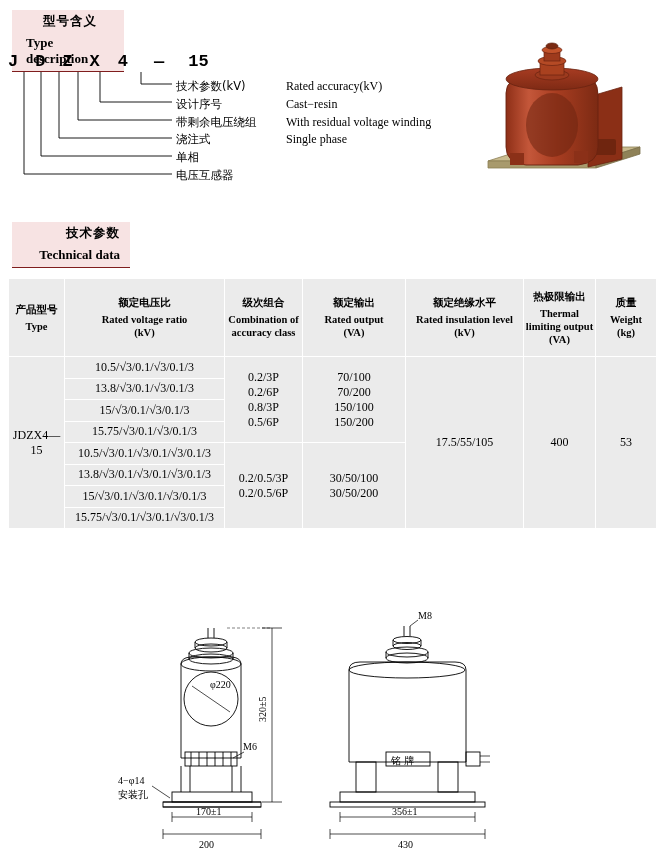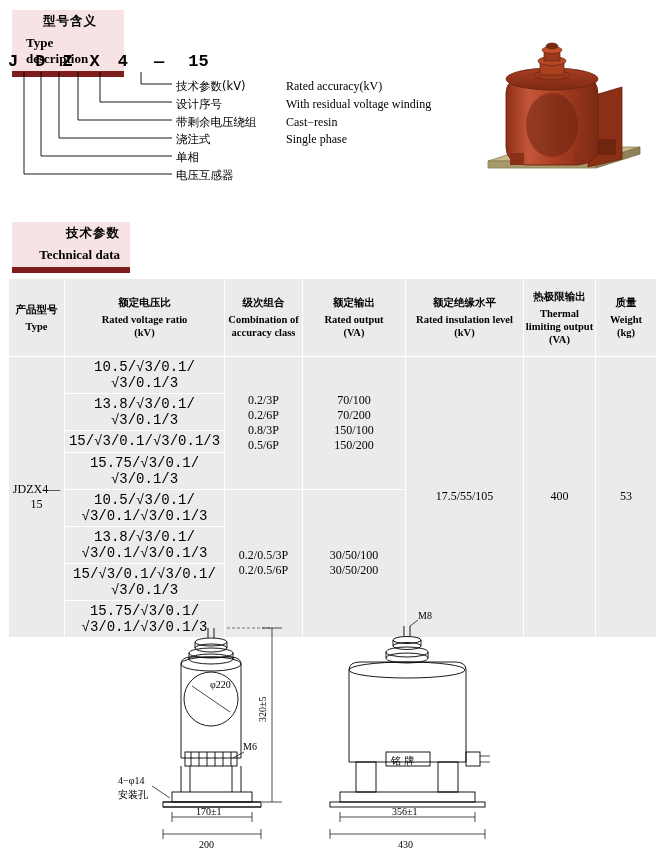--- a/index.html
+++ b/index.html
@@ -10,21 +10,21 @@
     font-family: "Liberation Serif", serif;
     color: #000;
     overflow: hidden;
   }
   .page { position: relative; width: 664px; height: 848px; }
 
   
   .sec-head {
     position: absolute;
     background: #f7e3e3;
-    border-bottom: 6px solid #7f1d1d;
+    border-bottom: 1px solid #7f1d1d;
     padding: 3px 10px 4px 14px;
     line-height: 1.25;
   }
   .sec-head .cn {
     font-family: "DejaVu Sans", sans-serif;
     font-size: 12.5px; font-weight: bold; letter-spacing: 1px;
   }
   .sec-head .en {
     font-family: "Liberation Serif", serif;
     font-size: 13px; font-weight: bold; margin-top: 6px;
@@ -88,21 +88,21 @@
     font-size: 10.5px;
     display: block;
     margin-bottom: 3px;
   }
   table.tdata .hen {
     font-family: "Liberation Serif", serif;
     font-size: 10.5px;
     display: block;
     line-height: 13px;
   }
-  table.tdata td.ratio { height: 21.5px; font-size: 14px; font-family: Liberation Mono, monospace; }
+  table.tdata td.ratio { height: 21.5px; font-size: 12px; font-family: Liberation Serif, serif; }
   table.tdata td.tall { font-size: 12px; }
   .stack { line-height: 15px; }
 
   
   #outline-head { left: 12px; top: 572px; width: 112px; }
   #outline-head .cn, #outline-head .en { text-align: left; }
 
   #drawings { position: absolute; left: 0; top: 612px; width: 664px; height: 236px; }
 
   .dtext { font-family: "Liberation Serif", serif; font-size: 10px; fill: #000; }
@@ -149,22 +149,22 @@
     <div class="cn">技术参数(kV)</div>
     <div class="cn">设计序号</div>
     <div class="cn">带剩余电压绕组</div>
     <div class="cn">浇注式</div>
     <div class="cn">单相</div>
     <div class="cn">电压互感器</div>
   </div>
 
   <div class="legend" id="legend-en">
     <div class="en">Rated accuracy(kV)</div>
+    <div class="en">Cast−resin</div>
     <div class="en">With residual voltage winding</div>
-    <div class="en">Cast−resin</div>
     <div class="en">Single phase</div>
   </div>
 
   <div id="photo-wrap">
     <svg width="180" height="160" viewBox="0 0 180 160">
       <defs>
         <linearGradient id="bodyg" x1="0" y1="0" x2="1" y2="0">
           <stop offset="0%" stop-color="#8e2f17"></stop>
           <stop offset="25%" stop-color="#c4573a"></stop>
           <stop offset="55%" stop-color="#a83d21"></stop>

